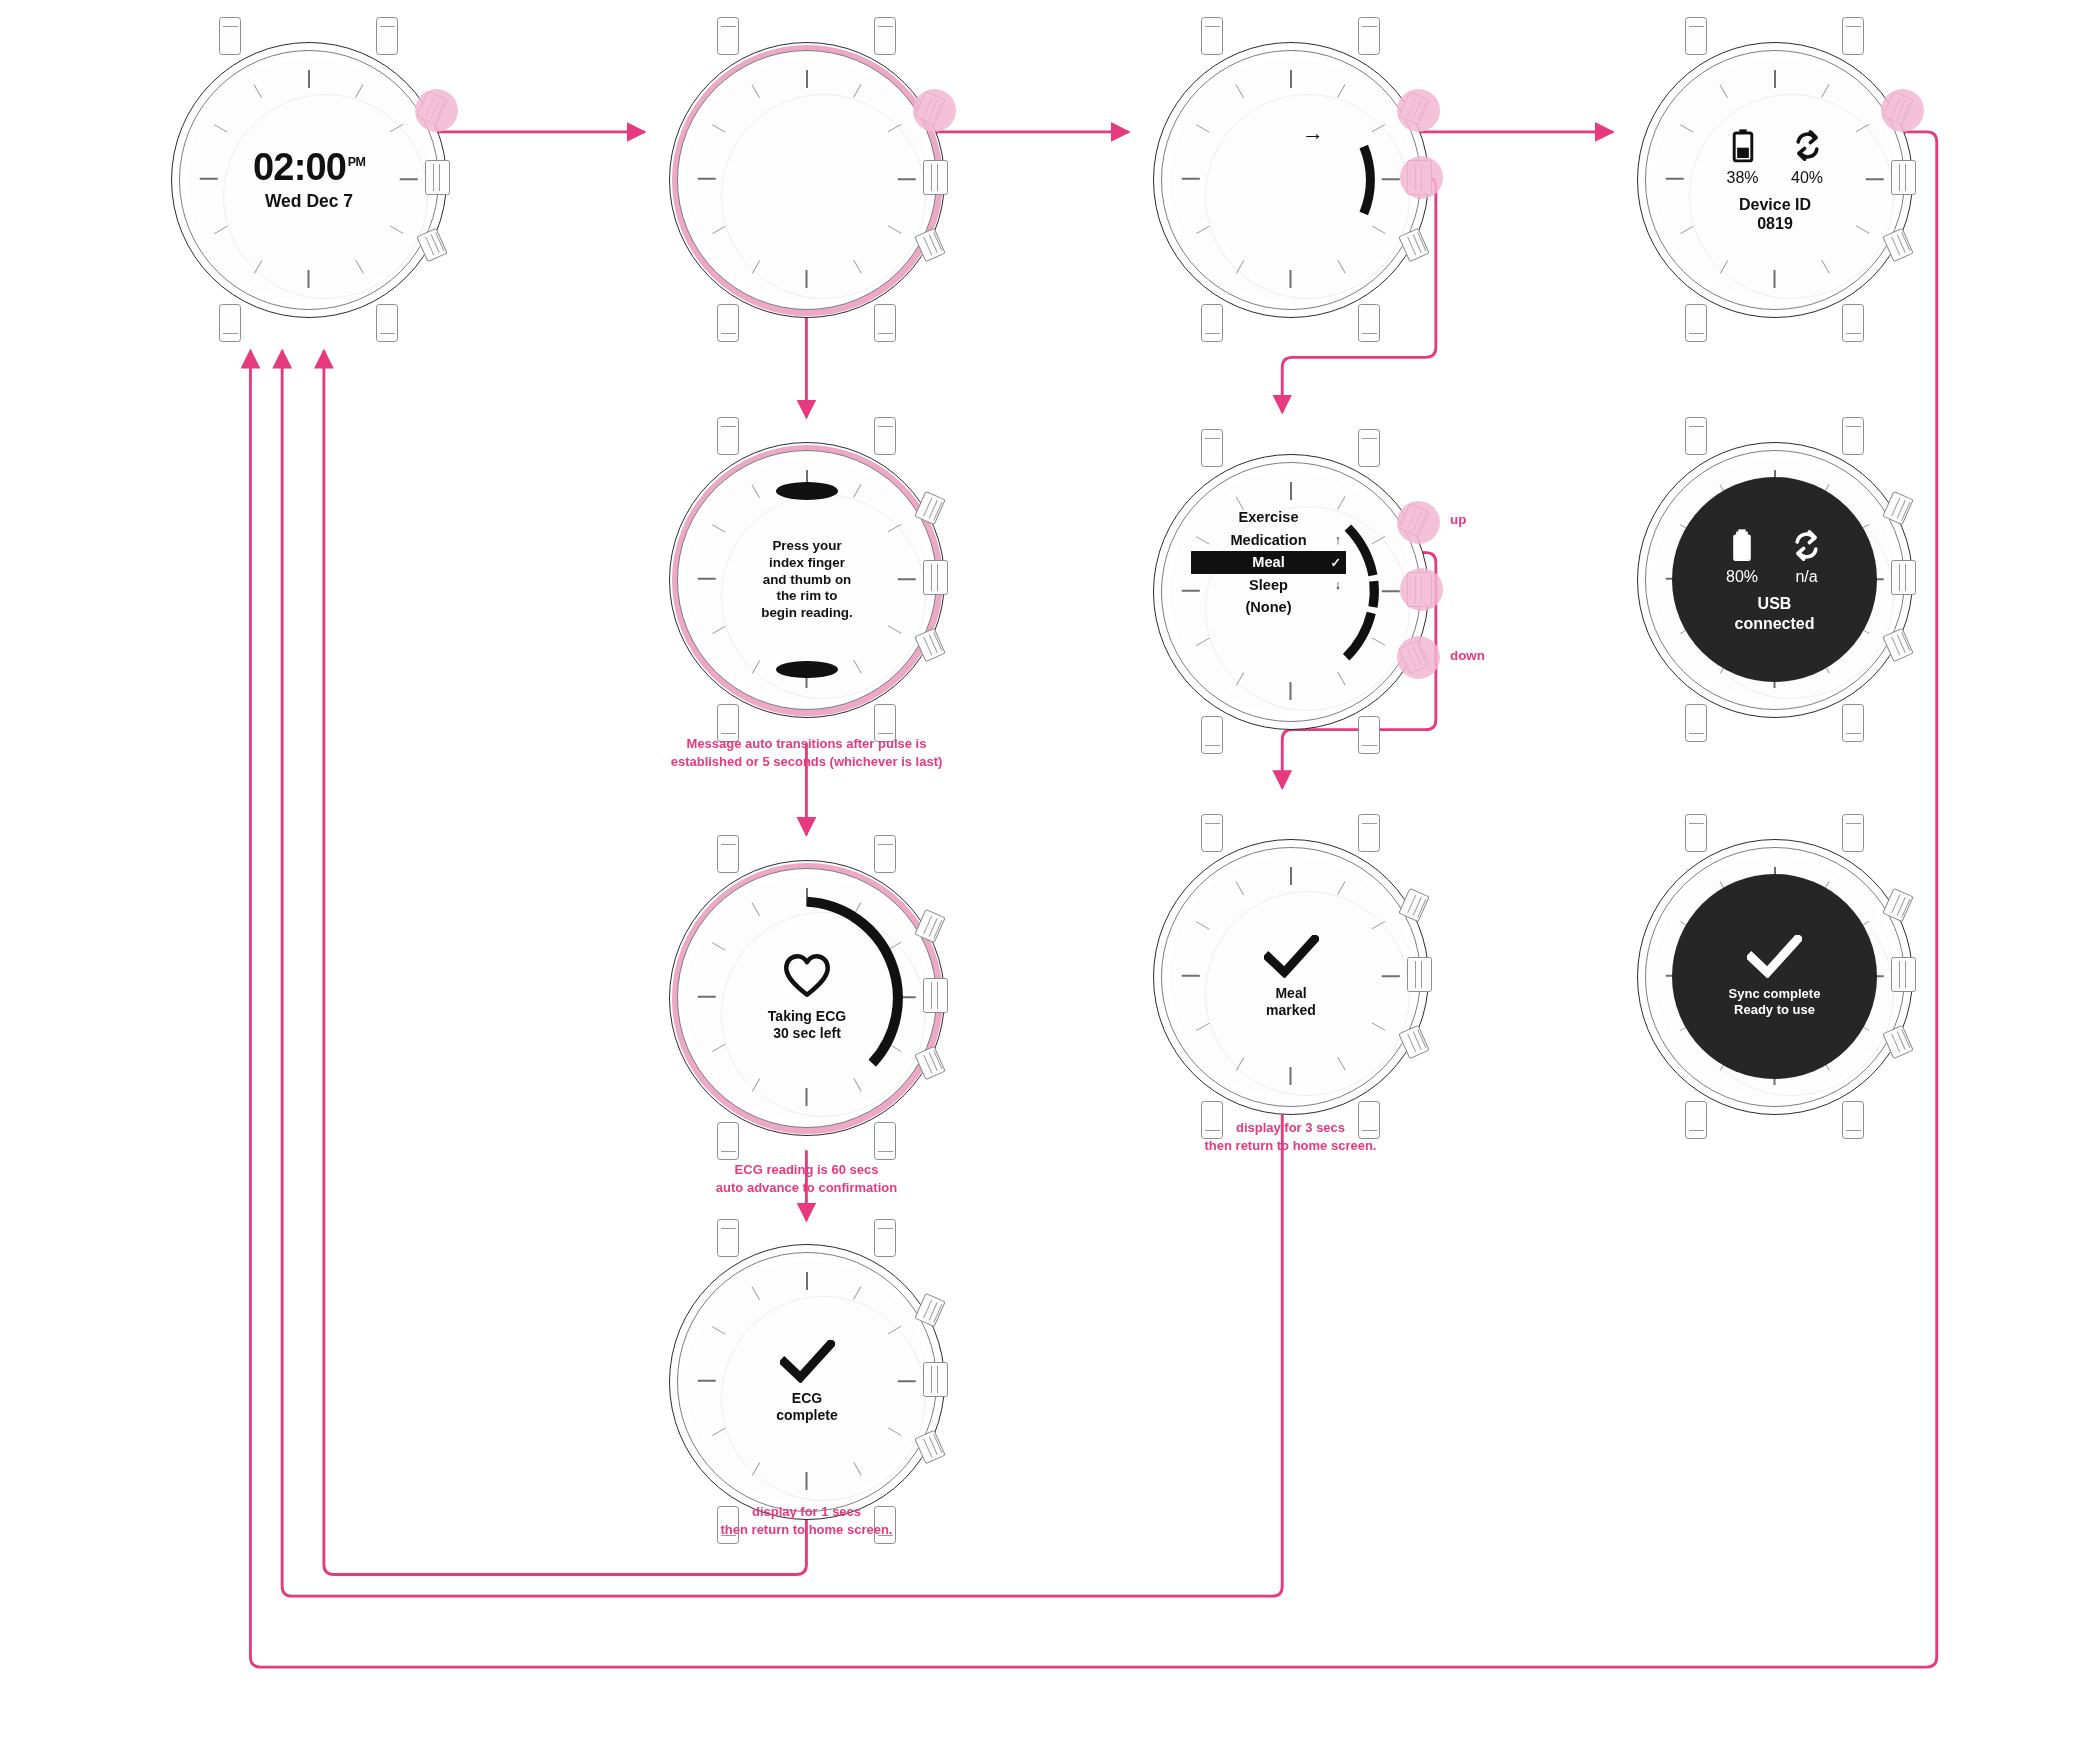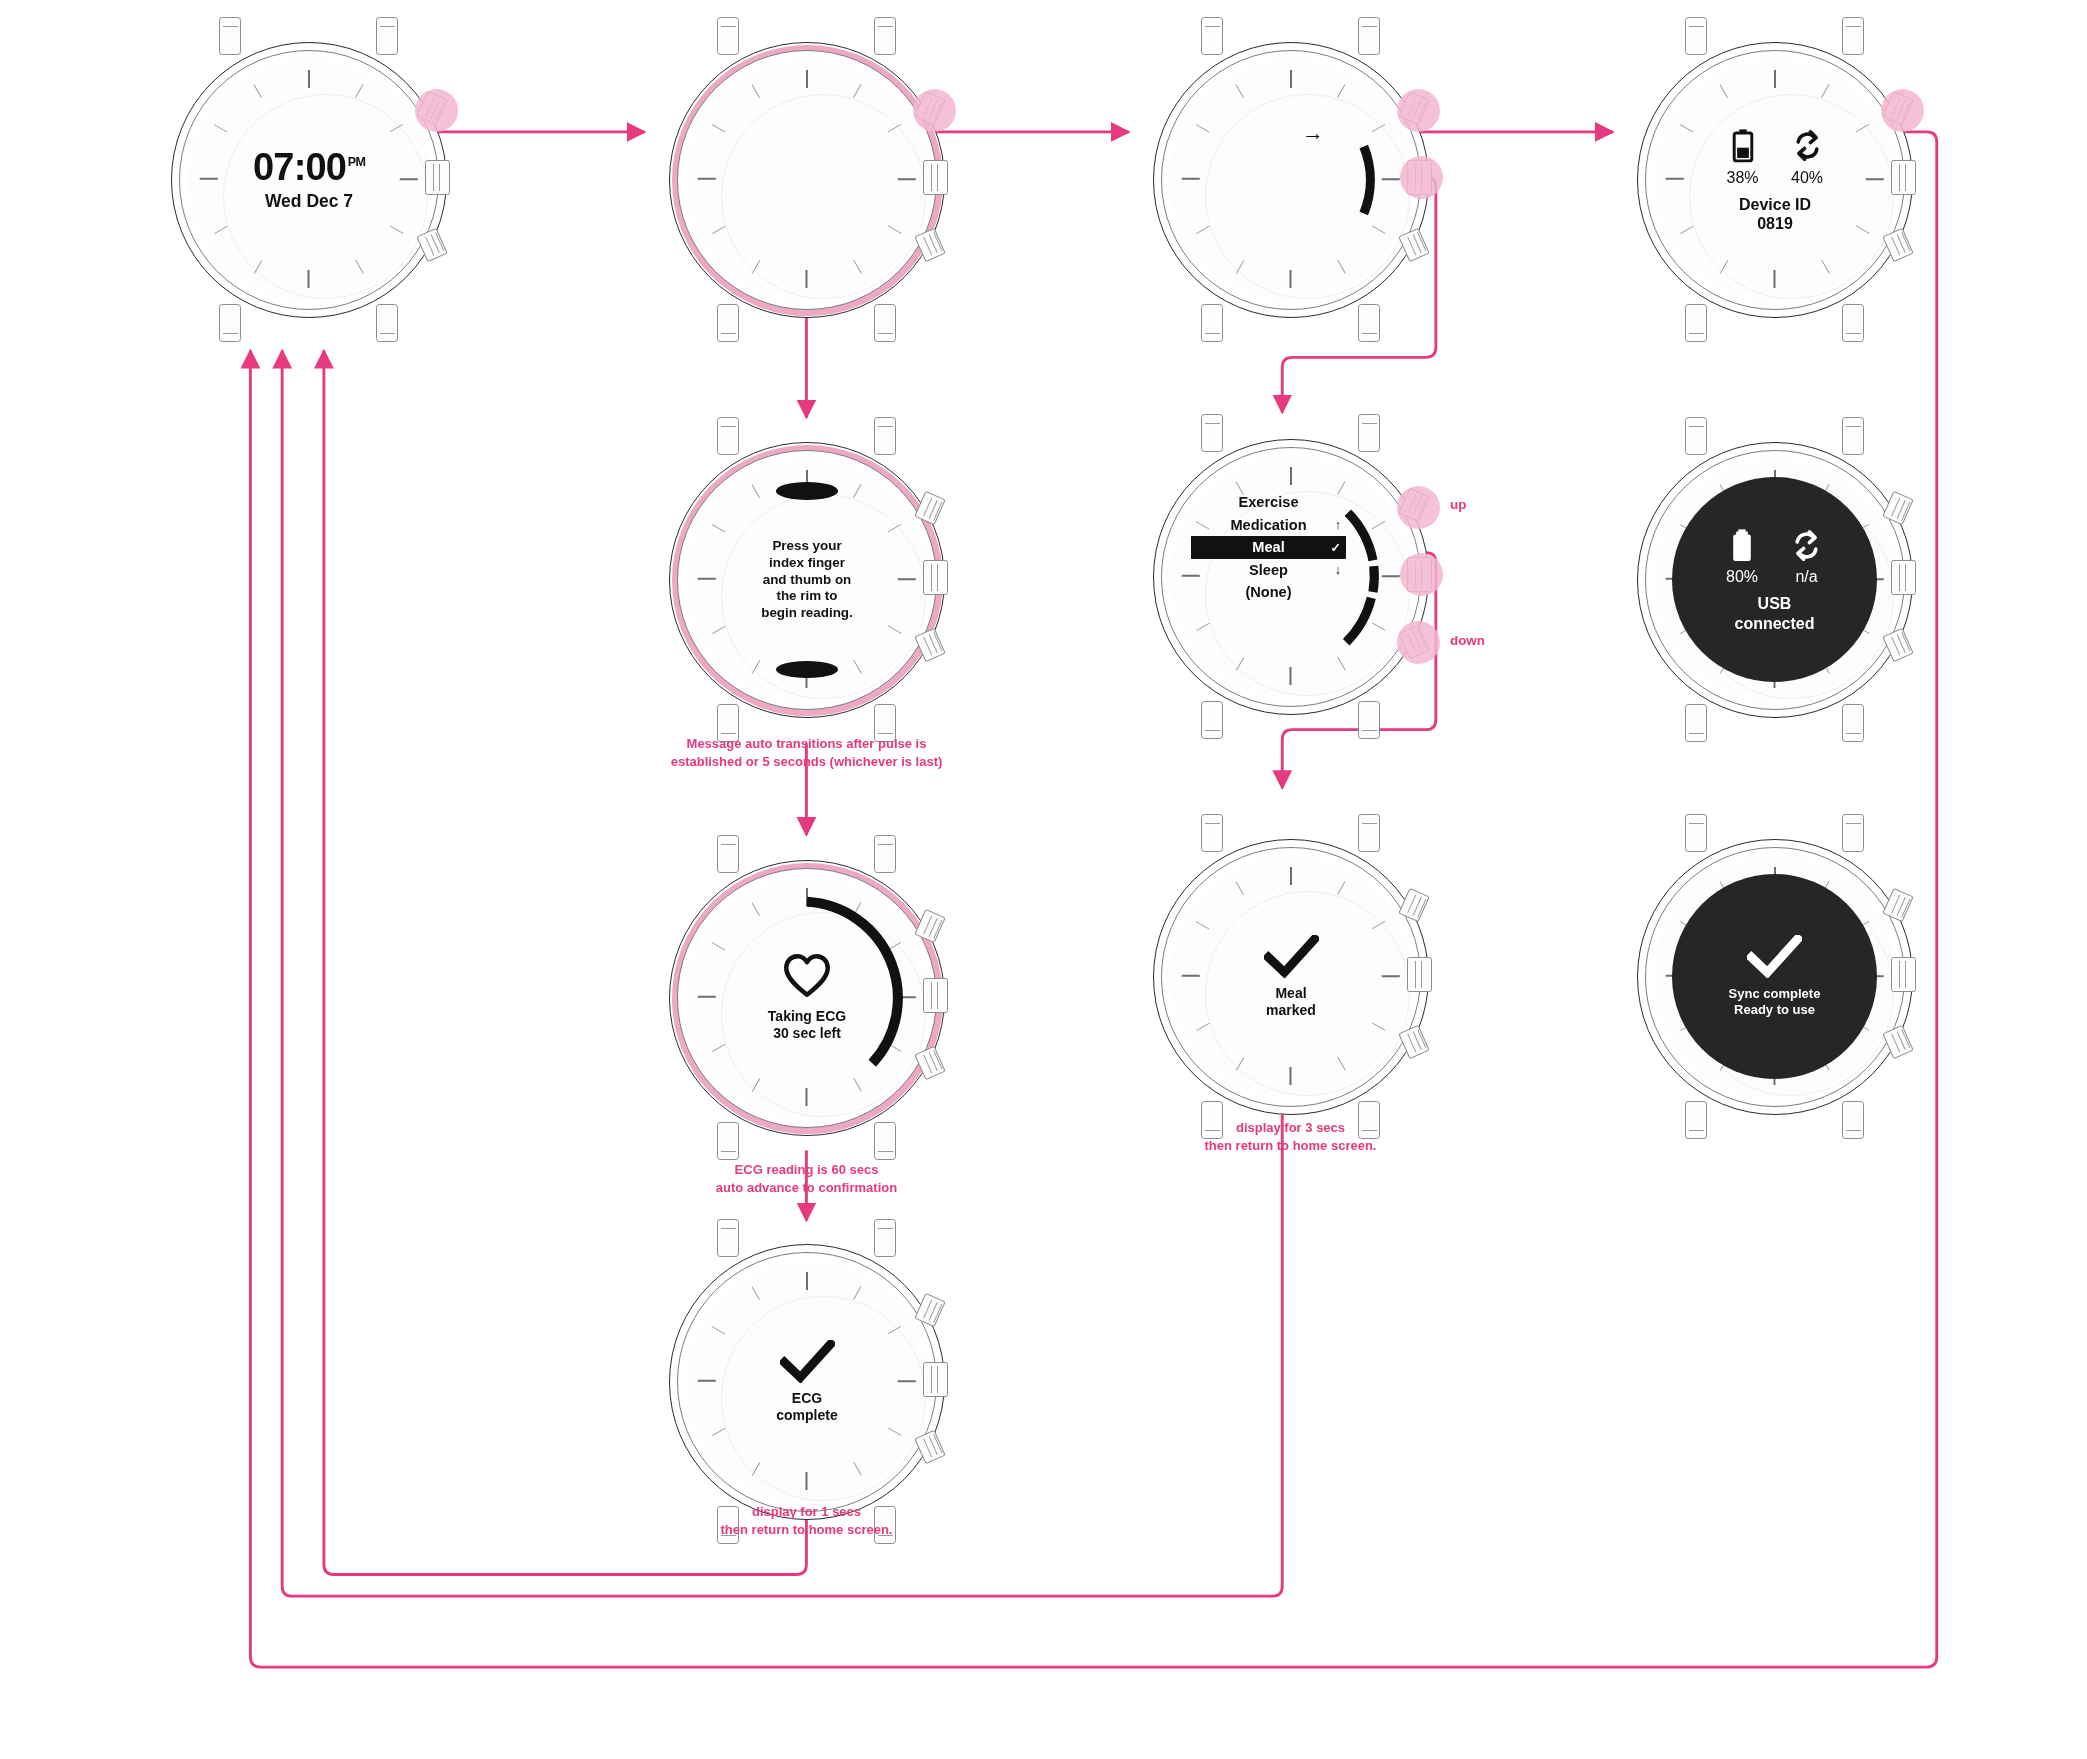--- a/index.html
+++ b/index.html
@@ -195,21 +195,21 @@
           <i></i>
         </div>
       <div class="sbtn bottom">
           <i></i>
           <i></i>
           <i></i>
         </div>
       <div class="hot h-top"></div>
     </div>
     <div class="screen">
-      <div class="scr-time"><span>07:00</span><span class="ampm">PM</span></div>
+      <div class="scr-time"><span>02:00</span><span class="ampm">PM</span></div>
       <div class="scr-date">Wed Dec 7</div>
     </div>
   </div>
 
   <div class="watch rim-active" style="left:669px; top:42px;">
     <div class="watch-body">
       <div class="lug tl"></div>
       <div class="lug tr"></div>
       <div class="lug bl"></div>
       <div class="lug br"></div>
@@ -416,21 +416,21 @@
       <div class="scr-body">Press your
 index finger
 and thumb on
 the rim to
 begin reading.</div>
     </div>
   </div>
   <div class="note" style="left:623px; top:735px; width:367px;">Message auto transitions after pulse is
 established or 5 seconds (whichever is last)</div>
 
-  <div class="watch" style="left:1153px; top:439px;">
+  <div class="watch" style="left:1153px; top:454px;">
     <div class="watch-body">
       <div class="lug tl"></div>
       <div class="lug tr"></div>
       <div class="lug bl"></div>
       <div class="lug br"></div>
       <div class="case-outer"></div>
       <div class="case-inner"></div>
       <div class="dial">
           <div class="dial-ring"></div>
         </div>

